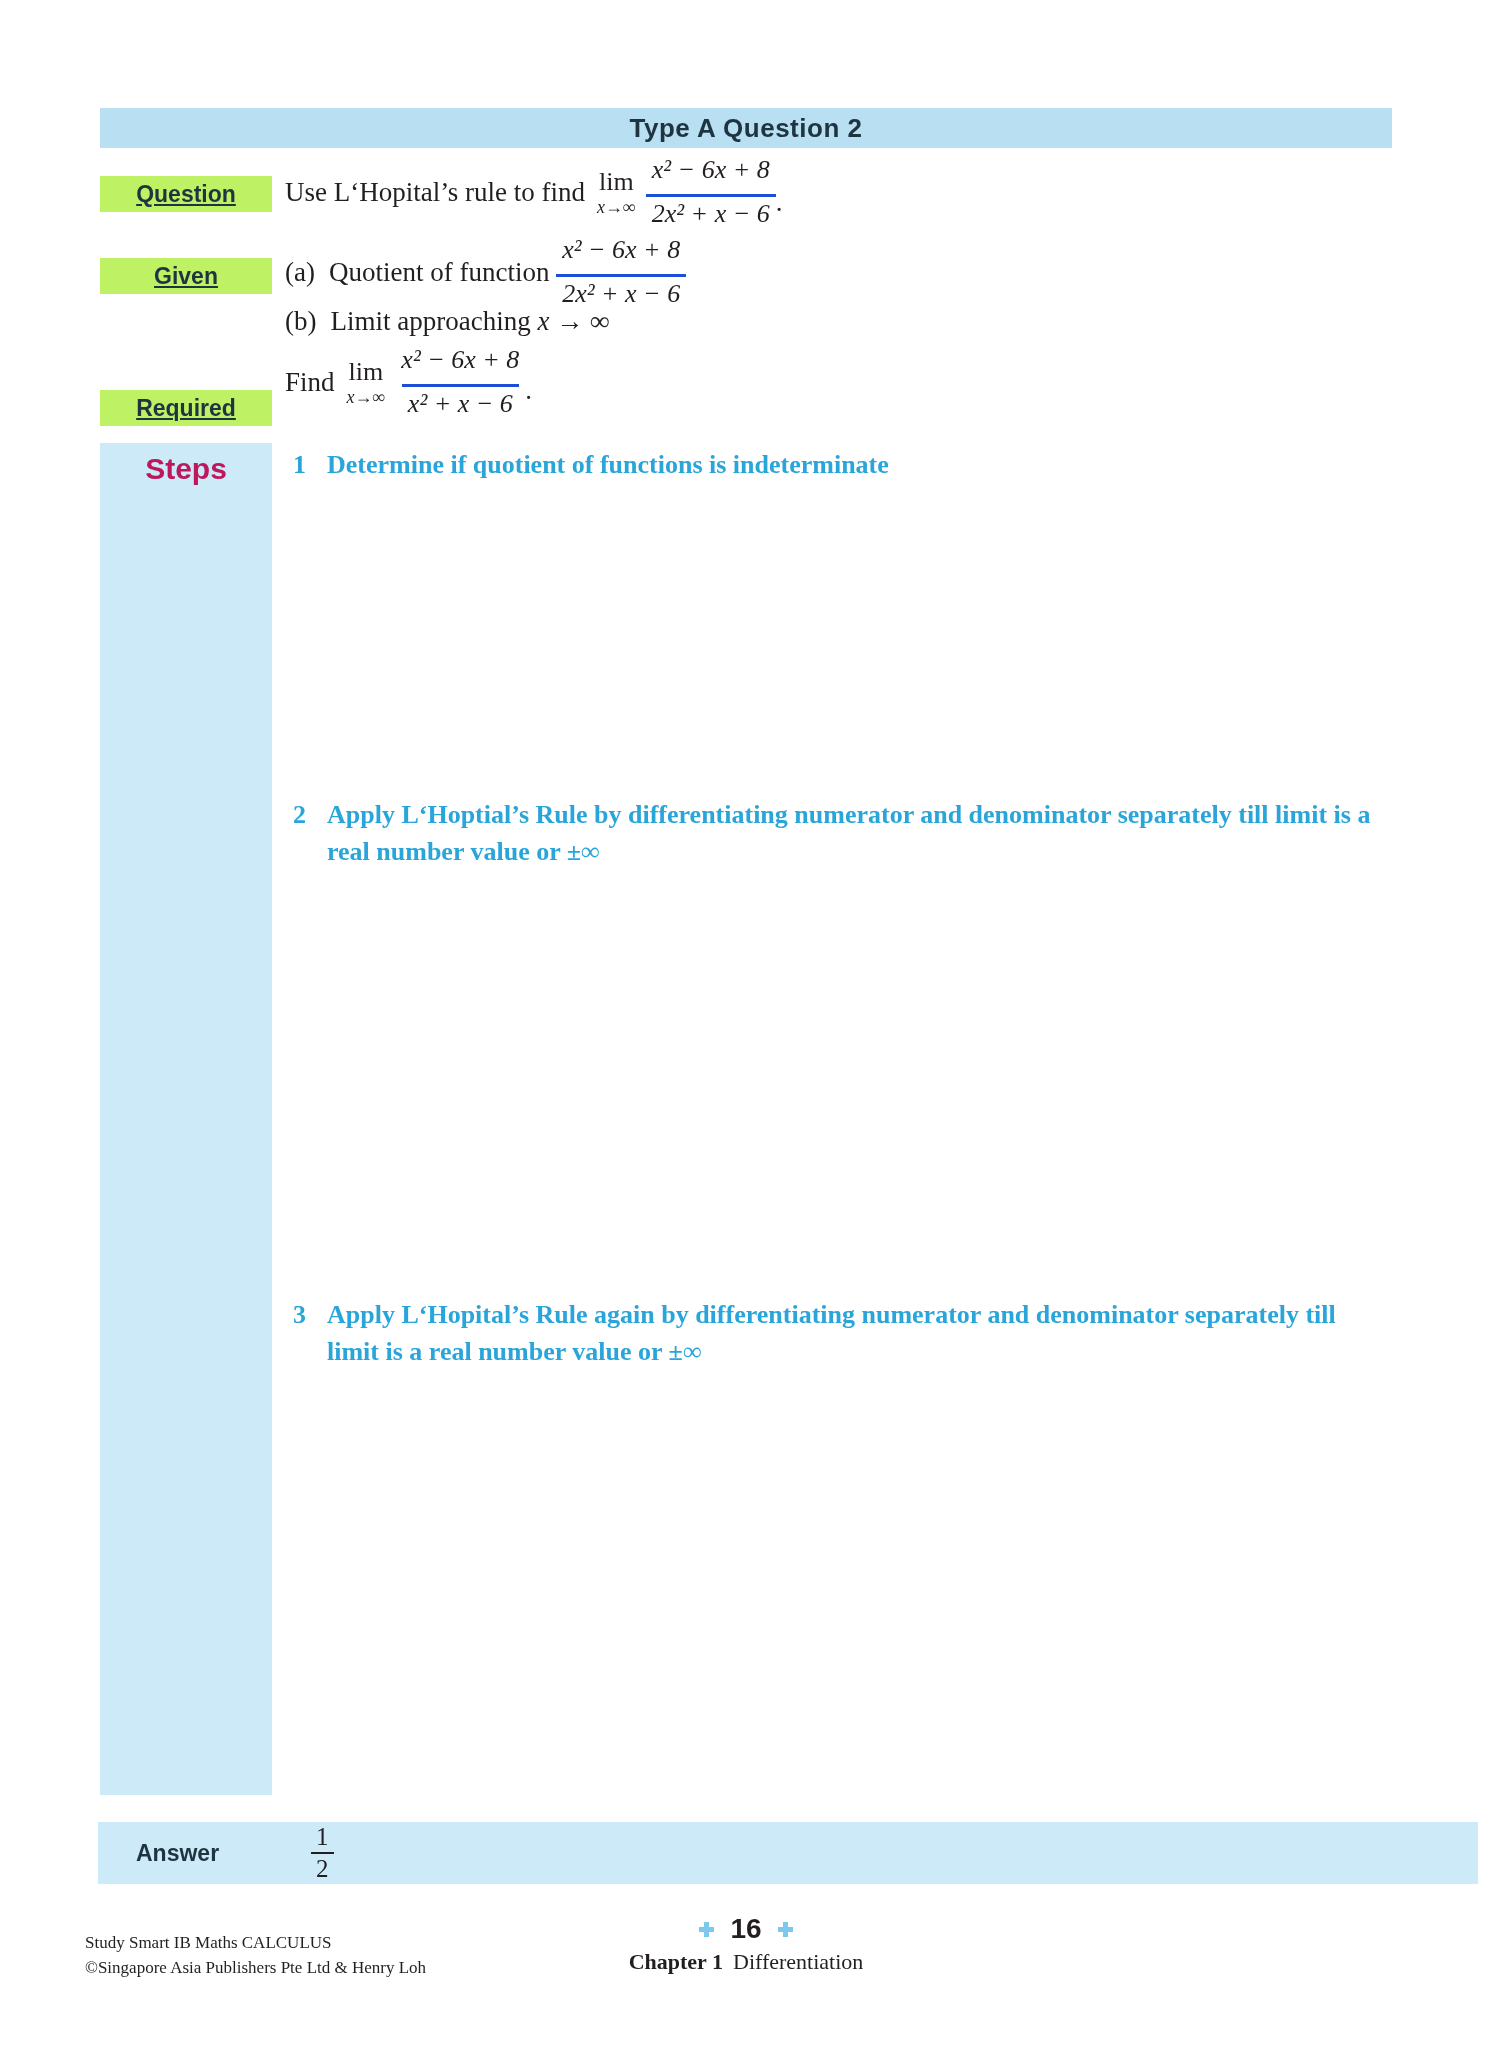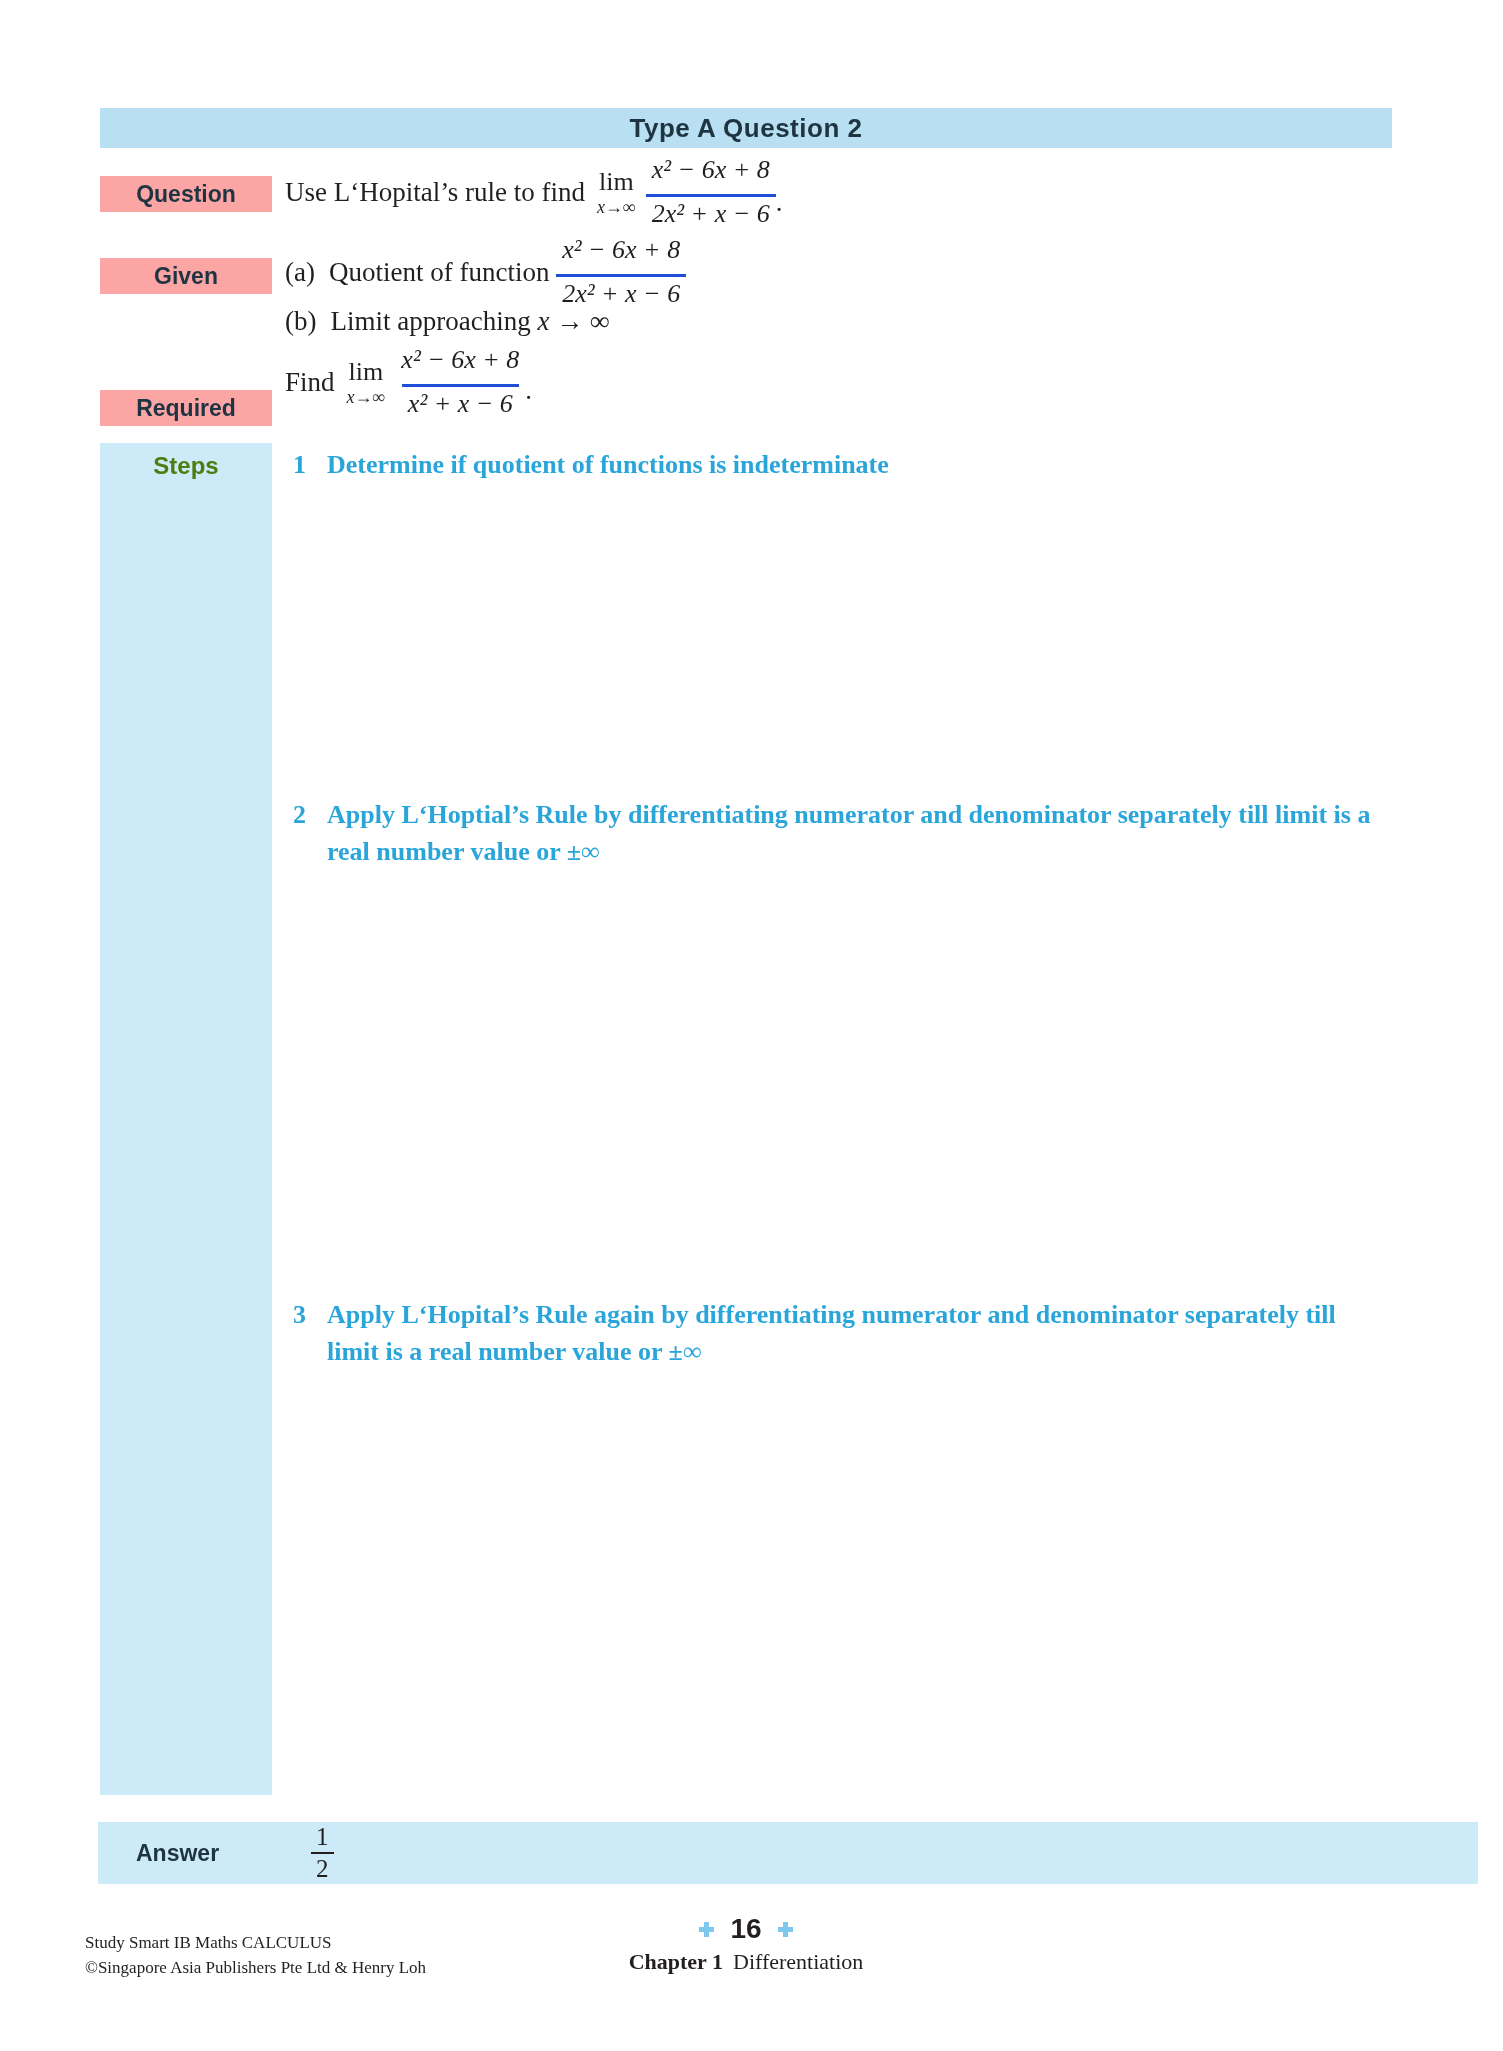--- a/index.html
+++ b/index.html
@@ -18,24 +18,24 @@
     position:absolute; left:100px; top:108px; width:1292px; height:40px;
     background:#b8dff2;
     display:flex; align-items:center; justify-content:center;
   }
   .banner-title {
     font-family:"Liberation Sans","DejaVu Sans",sans-serif;
     font-weight:bold; font-size:26px; color:#1e3440; letter-spacing:.5px;
   }
   .label-box {
     position:absolute; left:100px; width:172px; height:36px;
-    background:#fca5a5;
+    background:#bef264;
     display:flex; align-items:center; justify-content:center;
     font-family:"Liberation Sans","DejaVu Sans",sans-serif;
-    font-weight:bold; font-size:23px; color:#1e3440;
+    font-weight:bold; font-size:23px; color:#1e3440;text-decoration:underline;
   }
   #label-question { top:176px; }
   #label-given    { top:258px; }
   #label-required { top:390px; }
 
   
   .math-row {
     position:absolute; display:flex; align-items:center;
     font-size:27px; color:#231f20;
   }
@@ -64,21 +64,21 @@
   .suffix { align-self:flex-end; padding-bottom:6px; }
 
   
   .steps-col {
     position:absolute; left:100px; top:443px; width:172px; height:1352px;
     background:#cdeaf8;
   }
   .steps-label {
     padding-top:9px; text-align:center;
     font-family:"Liberation Sans","DejaVu Sans",sans-serif;
-    font-weight:bold; font-size:24px; color:#4d7c0f;
+    font-weight:bold; font-size:30px; color:#be185d;
   }
   .step {
     position:absolute; left:293px; width:1100px;
     display:flex;
     font-weight:bold; font-size:26px; line-height:37px; color:#29a5da;
   }
   .step-num  { flex:none; width:34px; }
   .step-text { flex:1; }
   #step-1 { top:446px; }
   #step-2 { top:796px; }

